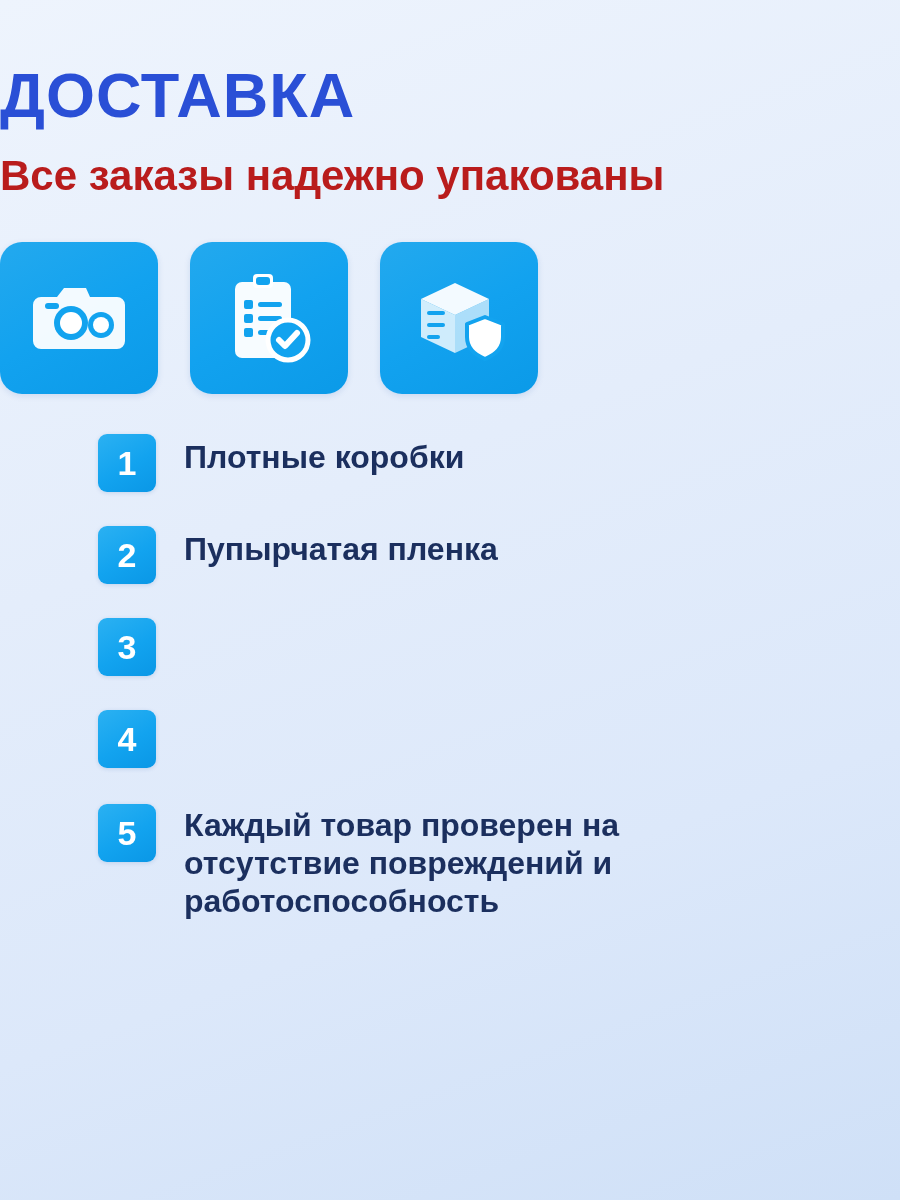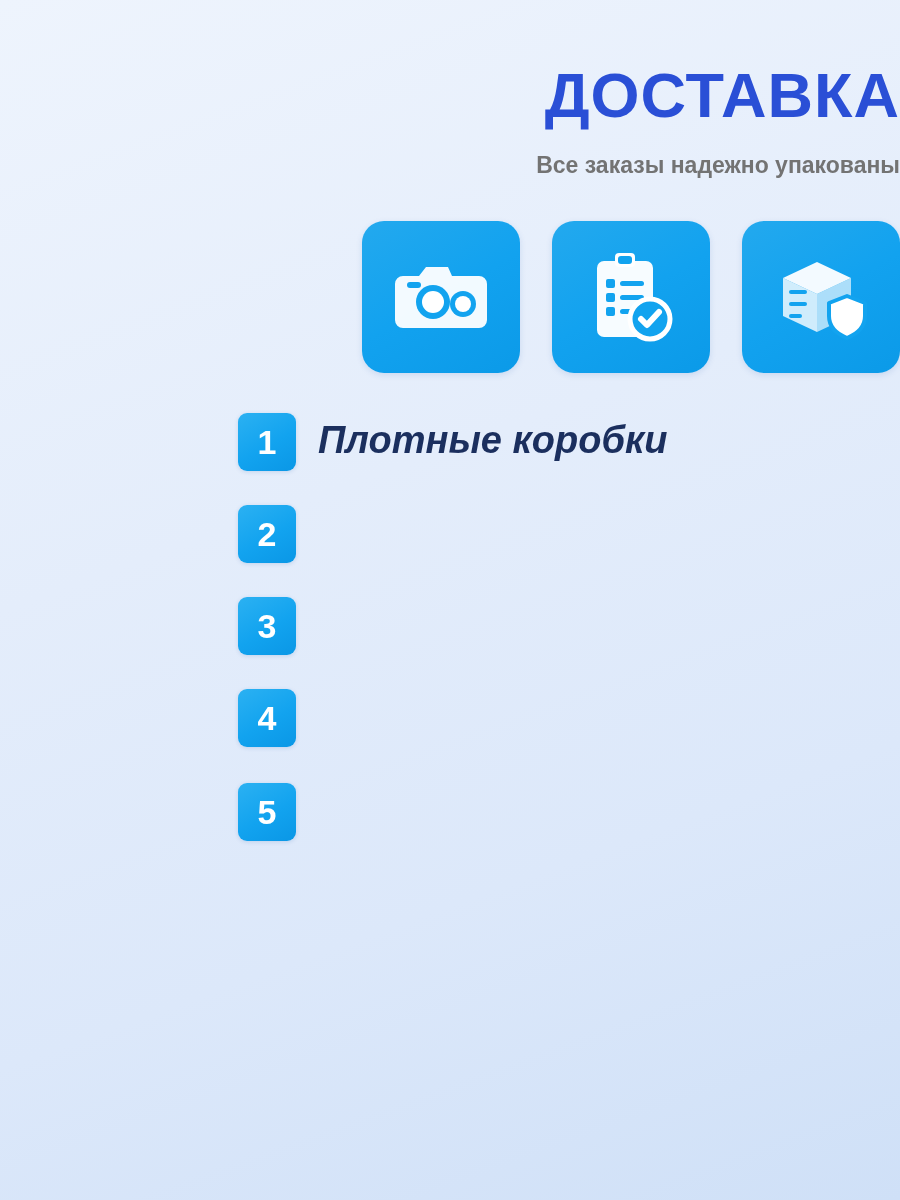--- a/index.html
+++ b/index.html
@@ -13,37 +13,37 @@
     background: linear-gradient(160deg, #eef4fd 0%, #e4edfb 40%, #dce8fa 70%, #cfe0f7 100%);
     overflow: hidden;
   }
   .page {
     position: relative;
     width: 900px;
     height: 1200px;
     box-sizing: border-box;
     display: flex;
     flex-direction: column;
-    align-items: flex-end;
+    align-items: flex-start;
     border-radius: 32px;
   }
   .title {
     margin-top: 62px;
     font-size: 63px;
     font-weight: bold;
     letter-spacing: 1px;
     color: #2a4fd6;
     text-align: center;
     line-height: 1.05;
   }
   .subtitle {
     margin-top: 24px;
-    font-size: 23px;
+    font-size: 42px;
     font-weight: bold;
-    color: #737373;
+    color: #b91c1c;
     text-align: center;
   }
   .icon-row {
     margin-top: 42px;
     display: flex;
     justify-content: center;
     gap: 32px;
   }
   .icon-tile {
     width: 158px;
@@ -79,28 +79,27 @@
     color: #ffffff;
     font-size: 34px;
     font-weight: bold;
     display: flex;
     align-items: center;
     justify-content: center;
     margin-left: 98px;
     box-shadow: 0 1px 4px rgba(20,80,160,0.16);
   }
   .item-label {
-    margin-left: 22px;
-    font-size: 38px;
+    margin-left: 28px;
+    font-size: 32px;
     font-weight: bold;
     color: #1b2f5e;
     line-height: 1.18;
     padding-top: 5px;
     max-width: 560px;
-    font-style: italic;
   }
   .list-item.tall .num-badge {
     margin-top: 2px;
   }
 </style>
 </head>
 <body>
 
 <div class="page">
 
@@ -162,29 +161,31 @@
 
   <div class="list">
 
     <div class="list-item">
       <div class="num-badge">1</div>
       <div class="item-label">Плотные коробки</div>
     </div>
 
     <div class="list-item">
       <div class="num-badge">2</div>
+      <div class="item-label">Пупырчатая пленка</div>
     </div>
 
     <div class="list-item">
       <div class="num-badge">3</div>
     </div>
 
     <div class="list-item">
       <div class="num-badge">4</div>
     </div>
 
     <div class="list-item tall">
       <div class="num-badge">5</div>
+      <div class="item-label">Каждый товар проверен на отсутствие повреждений и работоспособность</div>
     </div>
 
   </div>
 
 </div>
 
 </body></html>

